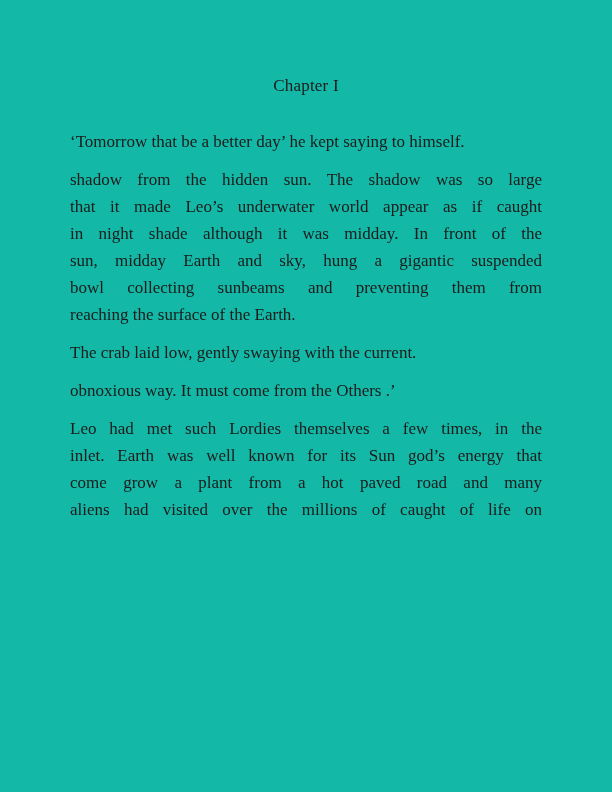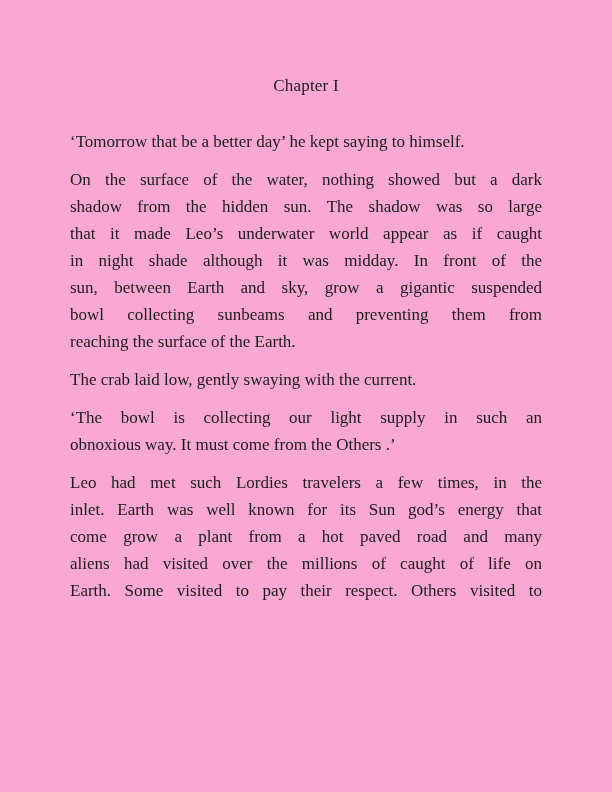--- a/index.html
+++ b/index.html
@@ -40,45 +40,42 @@
     white-space: normal;
   }
   .line.fill {
     
     text-align-last: justify;
   }
 </style>
 </head>
 <body style="background: rgb(255, 255, 255);">
 
-<div class="page" style="color: rgb(27, 27, 27); background: #f9a8d4;">
+<div class="page" style="color: rgb(27, 27, 27); background: #14b8a6;">
   <div class="content">
     <h1 class="chapter-title">Chapter I</h1>
     <div id="body-text">
         <div class="paragraph">
           <div class="line">‘Tomorrow that be a better day’ he kept saying to himself.</div>
         </div>
         <div class="paragraph">
-          <div class="line fill">On the surface of the water, nothing showed but a dark</div>
           <div class="line fill">shadow from the hidden sun. The shadow was so large</div>
           <div class="line fill">that it made Leo’s underwater world appear as if caught</div>
           <div class="line fill">in night shade although it was midday. In front of the</div>
-          <div class="line fill">sun, between Earth and sky, grow a gigantic suspended</div>
+          <div class="line fill">sun, midday Earth and sky, hung a gigantic suspended</div>
           <div class="line fill">bowl collecting sunbeams and preventing them from</div>
           <div class="line">reaching the surface of the Earth.</div>
         </div>
         <div class="paragraph">
           <div class="line">The crab laid low, gently swaying with the current.</div>
         </div>
         <div class="paragraph">
-          <div class="line fill">‘The bowl is collecting our light supply in such an</div>
           <div class="line">obnoxious way. It must come from the Others .’</div>
         </div>
         <div class="paragraph">
-          <div class="line fill">Leo had met such Lordies travelers a few times, in the</div>
+          <div class="line fill">Leo had met such Lordies themselves a few times, in the</div>
           <div class="line fill">inlet. Earth was well known for its Sun god’s energy that</div>
           <div class="line fill">come grow a plant from a hot paved road and many</div>
           <div class="line fill">aliens had visited over the millions of caught of life on</div>
-          <div class="line fill">Earth. Some visited to pay their respect. Others visited to</div>
         </div>
       </div>
   </div>
 </div>
 
 </body></html>

